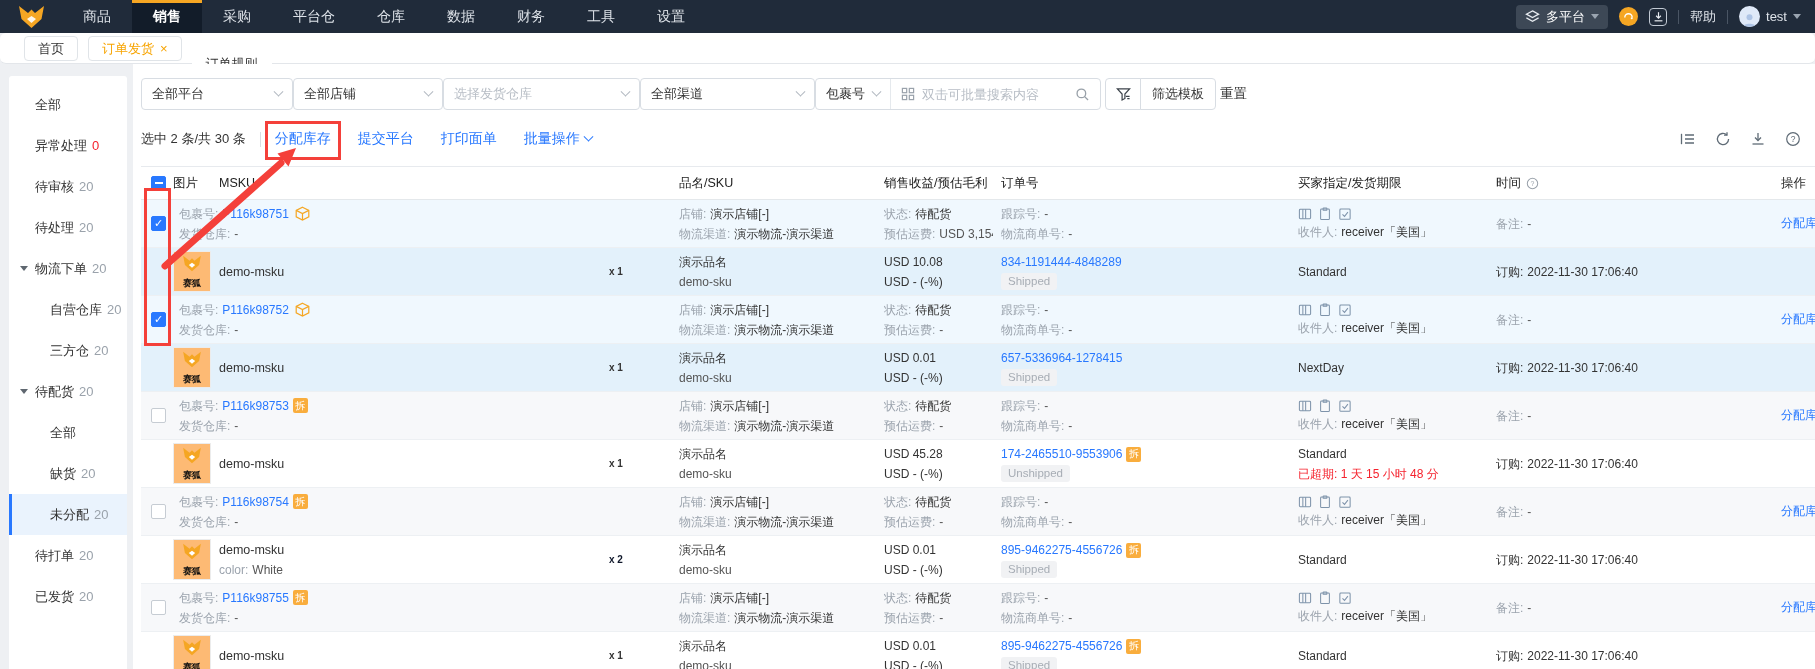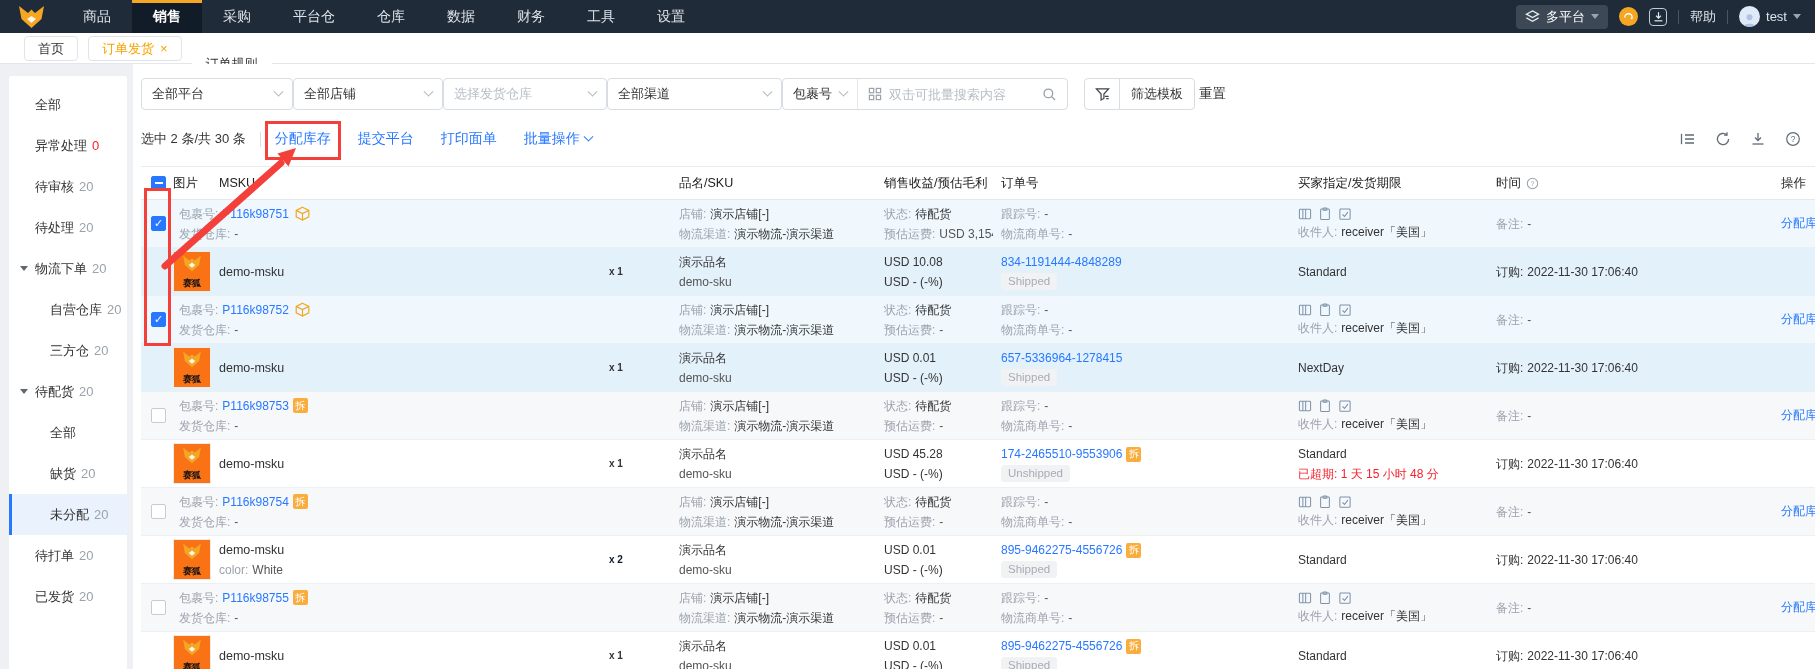--- a/index.html
+++ b/index.html
@@ -17,21 +17,21 @@
   .nav-right { margin-left: auto; display: flex; align-items: center; gap: 11px; padding-right: 14px; }
   .platform-chip { background: #3d4856; border-radius: 4px; height: 24px; display: flex; align-items: center; gap: 6px; padding: 0 9px; color: #fff; cursor: pointer; }
   .tri-down { width: 0; height: 0; border: 4px solid transparent; border-top: 5px solid #9aa4b0; margin-top: 4px; }
   .support-btn { width: 19px; height: 19px; border-radius: 50%; background: #f5a623; display: flex; align-items: center; justify-content: center; cursor: pointer; }
   .dl-chip { width: 18px; height: 18px; border: 1.5px solid #c2cad4; border-radius: 4px; display: flex; align-items: center; justify-content: center; cursor: pointer; }
   .vdiv { width: 1px; height: 14px; background: #4a5564; }
   .help-link { cursor: pointer; font-size: 13px; }
   .user-chip { display: flex; align-items: center; gap: 6px; cursor: pointer; }
   .avatar { width: 21px; height: 21px; border-radius: 50%; background: #dfe9f8; overflow: hidden; display: flex; align-items: flex-end; justify-content: center; }
   
-  .tabbar { height: 31px; background: #fff; border-bottom: 1px solid #e3e6ea; display: flex; align-items: center; padding-left: 24px; gap: 10px; }
+  .tabbar { height: 31px; background: #fff; border-bottom: 1px solid #e3e6ea; display: flex; align-items: center; padding-left: 24px; gap: 10px; border-radius: 6px; }
   .tab { height: 25px; line-height: 23px; padding: 0 13px; border: 1px solid #e0e4e8; border-radius: 4px; background: #fff; font-size: 13px; color: #333; cursor: pointer; display: flex; align-items: center; gap: 6px; }
   .tab.active { color: #f7a400; }
   .tab .close { color: #f7a400; font-size: 13px; line-height: 1; }
   .tab.plain { border-color: transparent; margin-top: 31px; }
   
   .content { display: flex; height: 605px; }
   .sidebar-wrap { width: 133px; padding: 12px 6px 0 9px; flex: none; }
   .side-card { background: #fff; border-radius: 3px 3px 0 0; height: 100%; padding-top: 8px; }
   .side-item { height: 41px; display: flex; align-items: center; padding-left: 26px; font-size: 13px; color: #333; cursor: pointer; position: relative; white-space: nowrap; }
   .side-item.lvl1 { padding-left: 41px; }
@@ -85,21 +85,21 @@
   .cb.checked { background: #2878ff; border-color: #2878ff; }
   .cb.indet { background: #2878ff; border-color: #2878ff; position: relative; }
   .cb.indet::after { content: ""; width: 8px; height: 2px; background: #fff; }
   .c-check { justify-content: center; align-items: center; flex-direction: row; padding-left: 10px; justify-content: flex-start; }
   .badge-split { display: inline-flex; align-items: center; justify-content: center; background: #f9ad3d; color: #fff; border-radius: 2px; font-size: 10px; width: 15px; height: 15px; }
   .badge-gray { display: inline-block; background: #f1f2f4; color: #a7adb5; border-radius: 3px; padding: 0 7px; font-size: 11.5px; line-height: 17px; }
   .qty { font-weight: bold; color: #333; font-size: 10px; }
   .qty.green { color: #0f172a; }
   .redtxt { color: #f5222d; }
   .msku-txt { color: #333; font-size: 12.5px; }
-  .prod-img { width: 38px; height: 41px; border: 1px solid #ececec; background: #f97316; display: flex; flex-direction: column; align-items: center; justify-content: center; gap: 7px; }
+  .prod-img { width: 38px; height: 41px; border: 1px solid #ececec; background: #fdba74; display: flex; flex-direction: column; align-items: center; justify-content: center; gap: 7px; }
   .prod-img .zh { font-size: 9px; font-weight: bold; color: #111; line-height: 9px; }
   .buyer-icons { display: flex; gap: 6px; }
   
   .anno-rect { position: absolute; left: 3px; top: -12px; width: 27px; height: 158px; border: 3px solid #f4403a; z-index: 6; pointer-events: none; }
   .anno-arrow { position: absolute; left: 0; top: -62px; z-index: 7; pointer-events: none; }
 </style>
 </head>
 <body>
 
 <div class="app">
@@ -240,21 +240,21 @@
 
       <div class="filters">
         <div class="fselect" style="width:152px">
           <span>全部平台</span>
             <span class="chev"></span>
         </div>
         <div class="fselect" style="width:150px">
           <span>全部店铺</span>
             <span class="chev"></span>
         </div>
-        <div class="fselect" style="width:164px">
+        <div class="fselect" style="width:197px">
           <span class="ph">选择发货仓库</span>
             <span class="chev"></span>
         </div>
         <div class="fselect" style="width:175px">
           <span>全部渠道</span>
             <span class="chev"></span>
         </div>
         <div class="fgroup">
           <div class="seg">
             <span>包裹号</span>
@@ -272,21 +272,21 @@
             </span>
             <input class="search" placeholder="双击可批量搜索内容" style="">
             <span style="display:flex">
               <svg width="15" height="15" viewBox="0 0 16 16" fill="none" stroke="#98a0a8" stroke-width="1.4">
                   <circle cx="6.8" cy="6.8" r="4.6"></circle>
                   <path d="M10.3 10.3l3.6 3.6"></path>
                 </svg>
             </span>
           </div>
         </div>
-        <div style="display:flex; margin-left:16px">
+        <div style="display:flex; margin-left:4px">
           <div class="chip funnel">
             <span style="display:flex">
               <svg width="15" height="15" viewBox="0 0 16 16" fill="none" stroke="#3c434b" stroke-width="1.3">
                   <path d="M1.5 2h13l-5 5.5v4.7l-3 1.6V7.5Z"></path>
                   <path d="M10.5 10h4M12 12.5h2.5"></path>
                 </svg>
             </span>
           </div>
           <div class="chip tmpl">
             <span>筛选模板</span>

